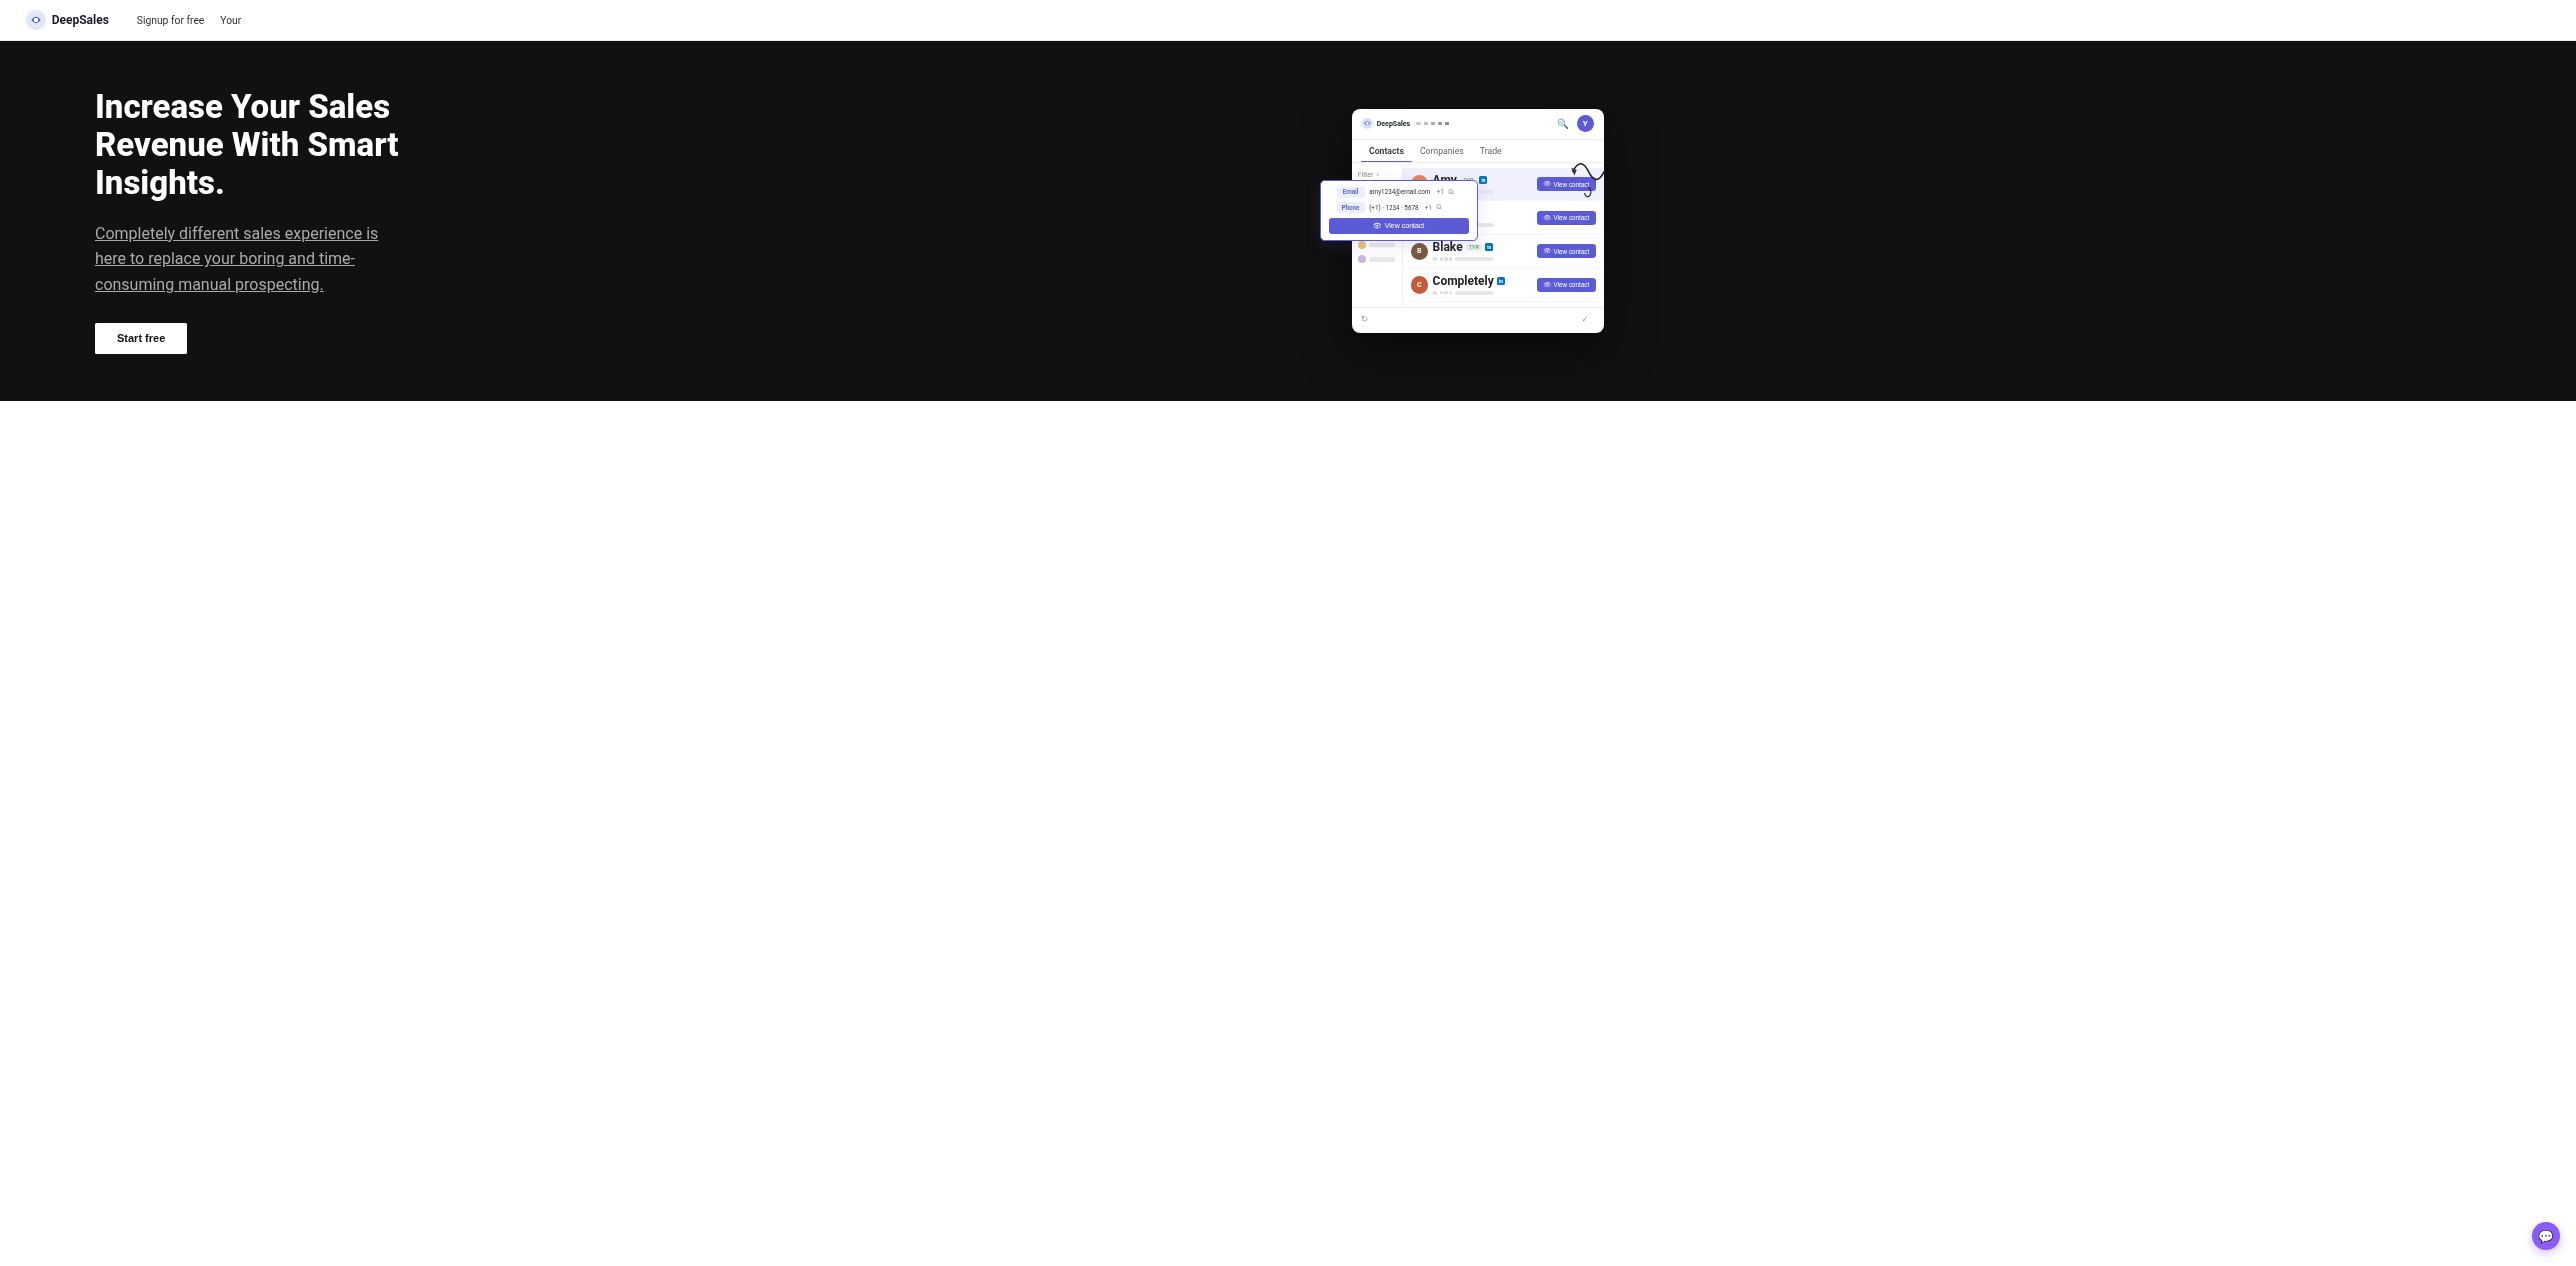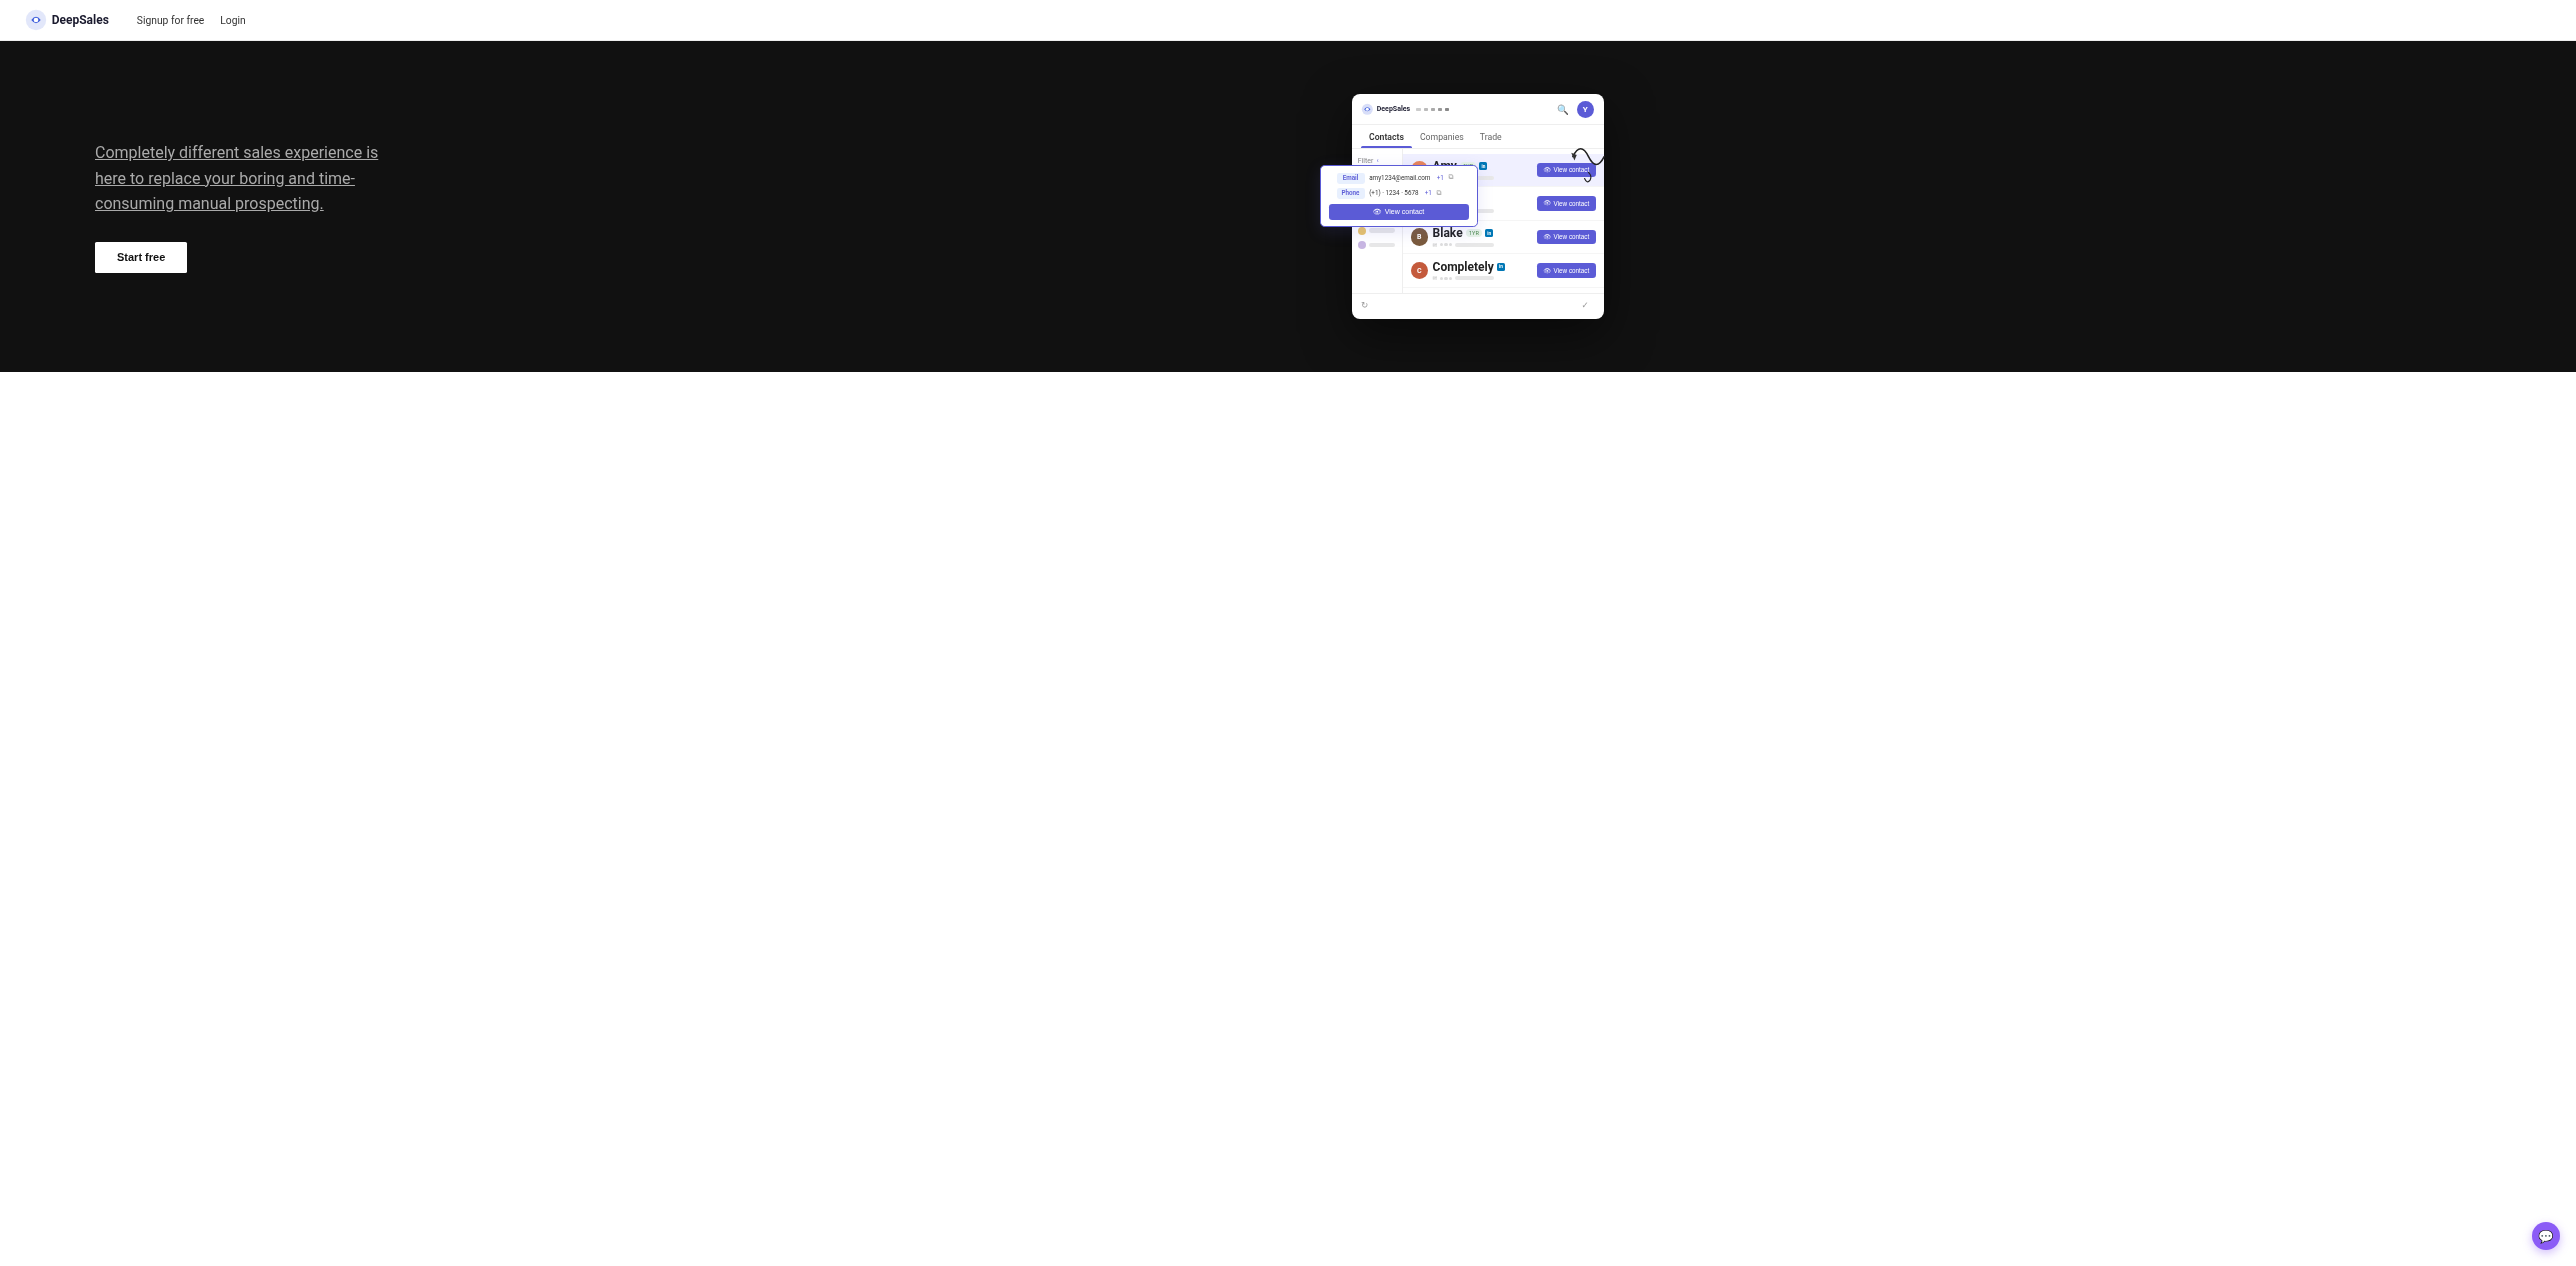--- a/index.html
+++ b/index.html
@@ -444,26 +444,27 @@
   <div class="navbar-logo">
     <svg class="navbar-logo-icon" viewBox="0 0 28 28" fill="none" xmlns="http://www.w3.org/2000/svg">
       <circle cx="14" cy="14" r="13" fill="#3b5bdb" opacity="0.15"></circle>
       <path d="M8 14 Q14 6 20 14 Q14 22 8 14Z" fill="#3b5bdb"></path>
       <circle cx="14" cy="14" r="3" fill="#fff"></circle>
     </svg>
     <span class="navbar-logo-text">DeepSales</span>
   </div>
   <div class="navbar-right">
     <span class="navbar-signup">Signup for free</span>
-    <span class="navbar-login">Login</span>
+    <span class="navbar-login">Your</span>
   </div>
 </nav>
 
 <section class="hero">
   <div class="hero-left">
+    <h1 class="hero-title">Increase Your Sales Revenue With Smart Insights.</h1>
     <p class="hero-desc">Completely different sales experience is here to replace your boring and time-consuming manual prospecting.</p>
     <button class="hero-cta">Start free</button>
   </div>
 
   <div class="hero-right">
     <div class="app-screenshot">
 
       <div class="app-header">
         <div class="app-logo-small">
           <svg width="12.6" height="12.6" viewBox="0 0 16 16" fill="none">

